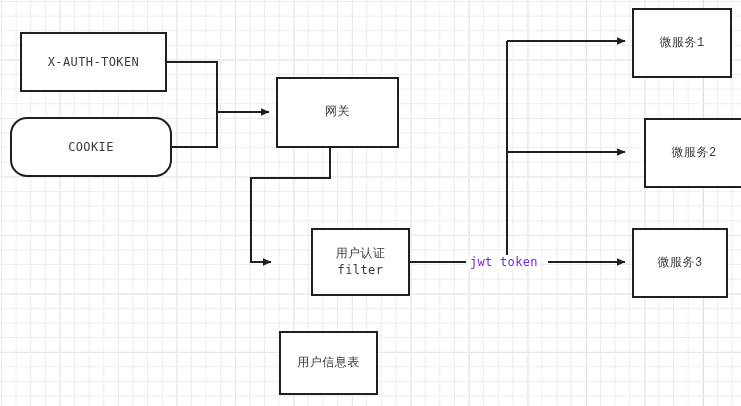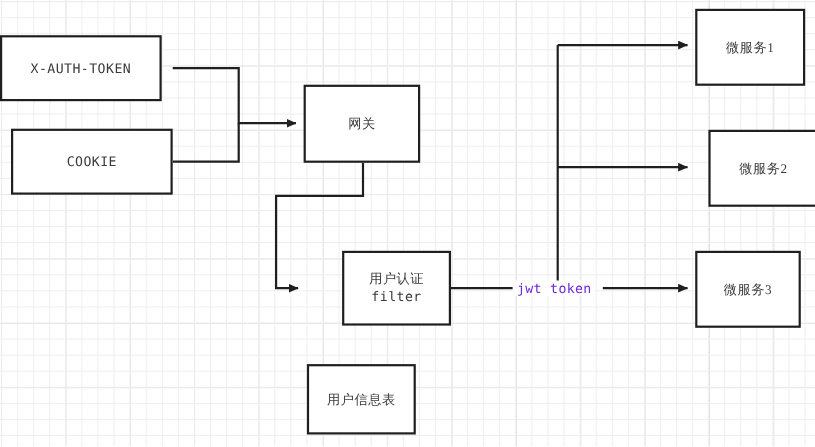--- a/index.html
+++ b/index.html
@@ -35,21 +35,21 @@
     display: flex;
     align-items: center;
     justify-content: center;
     text-align: center;
     font-size: 12px;
     line-height: 17px;
     letter-spacing: 0.4px;
     white-space: pre-line;
   }
   .node.cjk {
-    font-family: Liberation Serif, serif;
+    font-family: Liberation Mono, monospace;
     letter-spacing: 0.5px;
   }
   .node.mixed {
     font-family: "DejaVu Sans Mono", "Liberation Mono", monospace;
   }
   .edge-svg {
     position: absolute;
     left: 0;
     top: 0;
     width: 741px;
@@ -97,29 +97,29 @@
     <path class="edge-path" d="M377,262 L466,262"></path>
     <path class="edge-path" d="M548,262 L625,262" marker-end="url(#arrow)"></path>
 
     <path class="edge-path" d="M507,262 L507,41"></path>
 
     <path class="edge-path" d="M507,41 L625,41" marker-end="url(#arrow)"></path>
 
     <path class="edge-path" d="M507,152 L625,152" marker-end="url(#arrow)"></path>
   </svg>
 
-  <div class="node mixed" style="left:0; top:32px; width:147px; height:60px;text-align:center;">
+  <div class="node mixed" style="left:20px; top:32px; width:147px; height:60px;text-align:center;">
     <span>X-AUTH-TOKEN</span>
   </div>
 
-  <div class="node mixed" style="left:10px; top:117px; width:147px; height:60px;">
+  <div class="node mixed" style="left:10px; top:117px; width:162px; height:60px;border-radius:17px;">
     <span>COOKIE</span>
   </div>
 
-  <div class="node cjk" style="left:276px; top:77px; width:106px; height:71px;">
+  <div class="node cjk" style="left:276px; top:77px; width:123px; height:71px;">
     <span>网关</span>
   </div>
 
   <div class="node mixed" style="left:278px; top:228px; width:99px; height:68px;margin-left:33px;">
     <span>用户认证
 filter</span>
   </div>
 
   <div class="node cjk" style="left:279px; top:331px; width:99px; height:64px;">
     <span>用户信息表</span>

